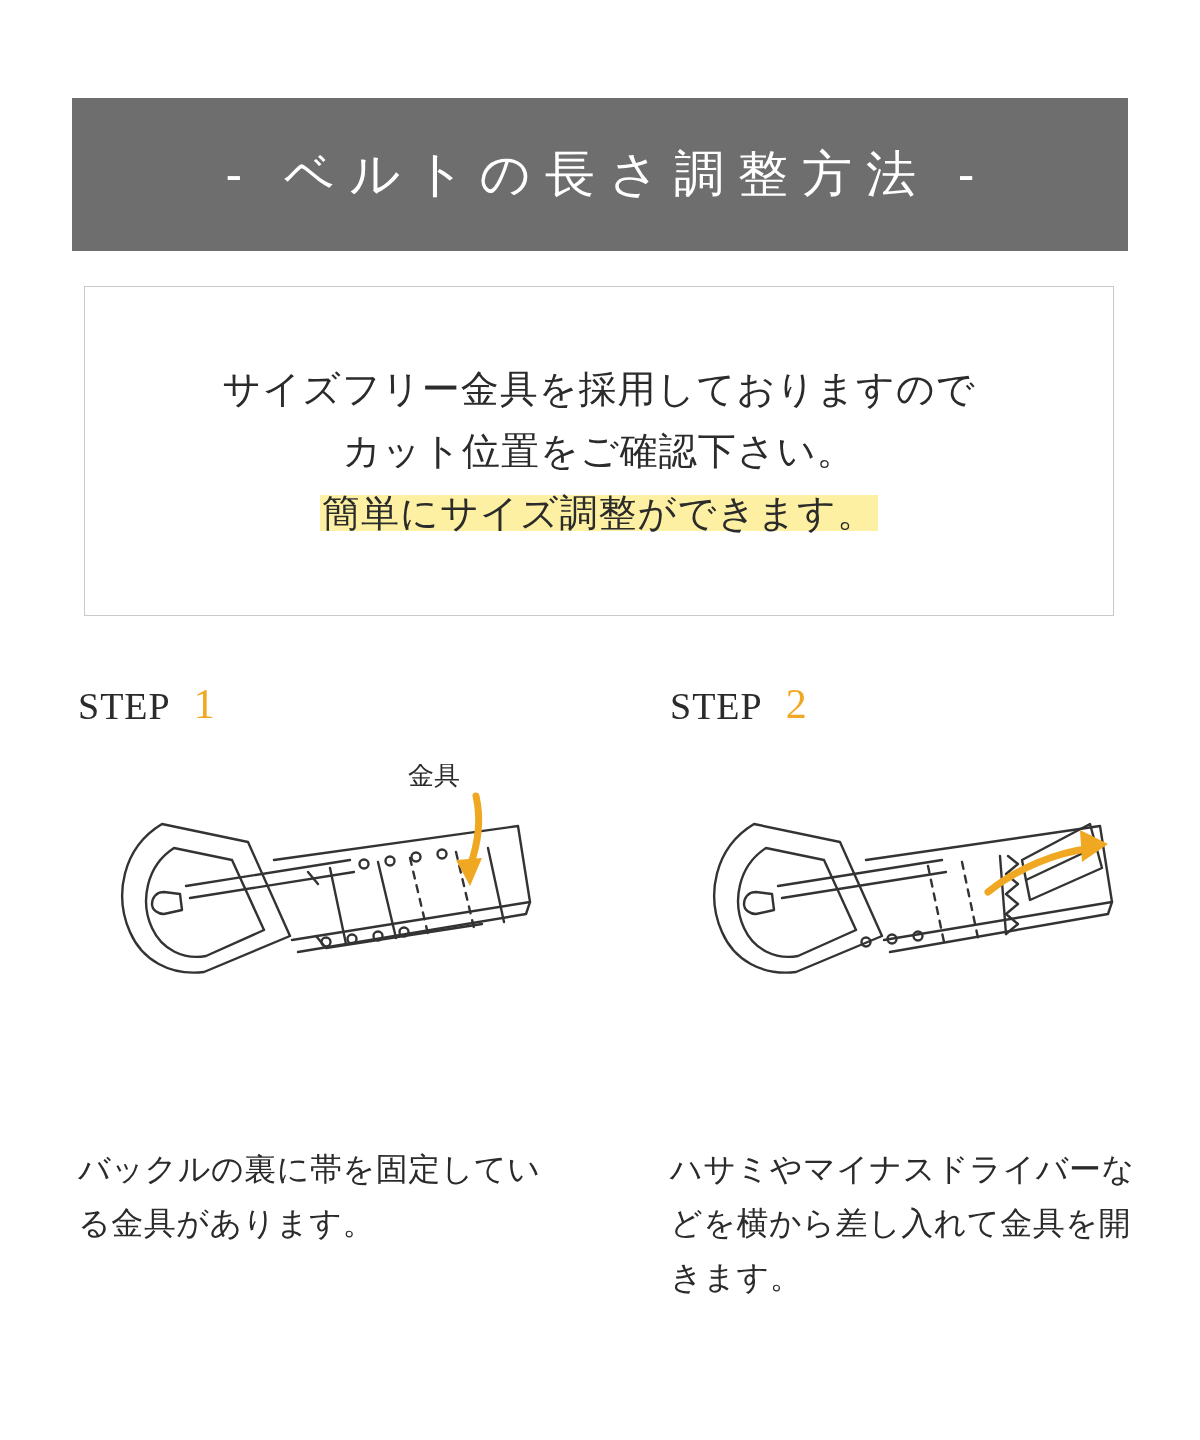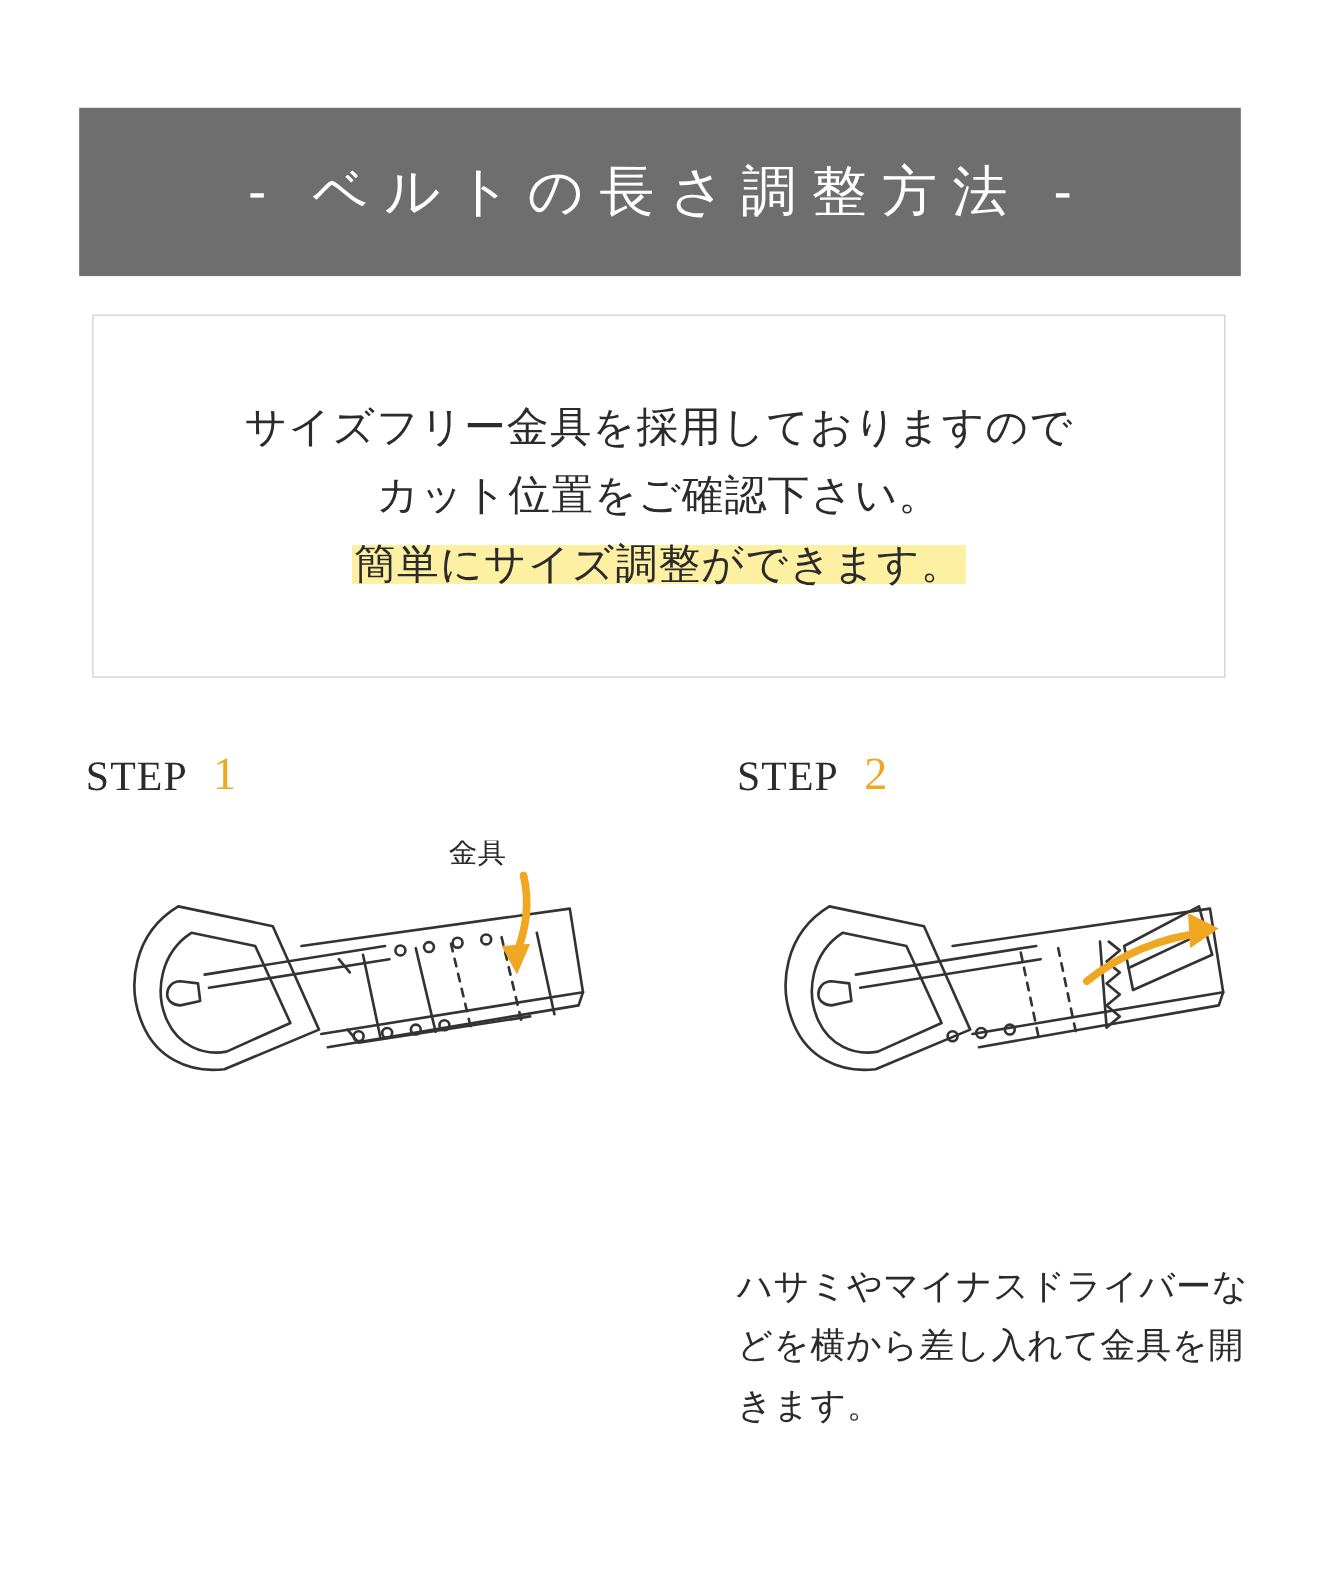--- a/index.html
+++ b/index.html
@@ -173,20 +173,21 @@
         </g>
 
         <g>
           <path d="M398,32 C404,58 400,80 392,102" fill="none" stroke="#f0a722" stroke-width="7" stroke-linecap="round"></path>
           <path d="M378,96 L392,122 L404,94 Z" fill="#f0a722"></path>
         </g>
         <text class="label-kanagu" x="330" y="20" font-size="26" fill="#2b2b2b" font-family="Liberation Sans, sans-serif">金具</text>
       </svg>
     </div>
 
+    <div class="caption">バックルの裏に帯を固定している金具があります。</div>
   </div>
 
   <div class="step-col right">
     <div class="step-head">
       <span>STEP</span>
       <span class="step-num">2</span>
     </div>
 
     <div class="figure">
       <svg viewBox="0 0 520 330" width="520" height="330">

